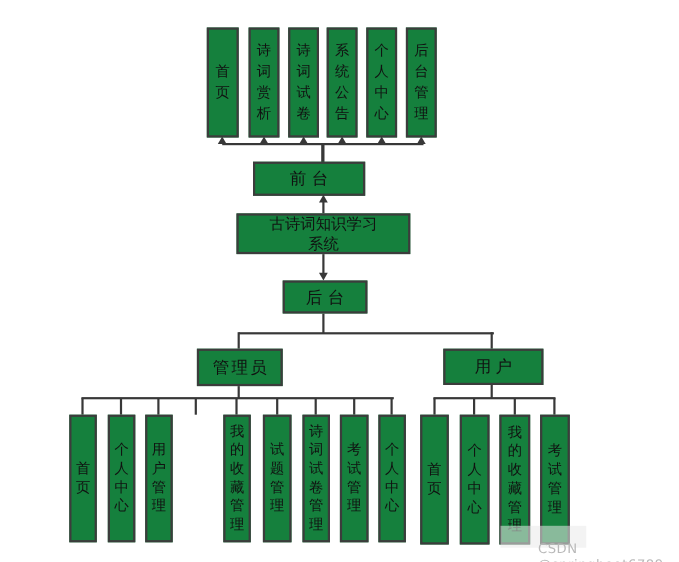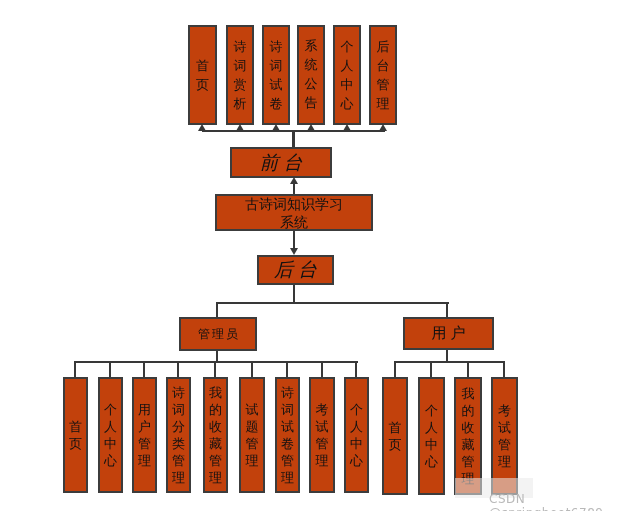--- a/index.html
+++ b/index.html
@@ -2,31 +2,31 @@
 <html><head>
 <meta charset="utf-8">
 <style>
   html,body{margin:0;padding:0;background:#ffffff;}
   #canvas{
     position:relative;width:617px;height:511px;background:#ffffff;
     font-family:"DejaVu Sans","Liberation Sans",sans-serif;
     color:#1a1a1a;overflow:hidden;
   }
   .box{
-    position:absolute;box-sizing:border-box;background:#c2410c;
+    position:absolute;box-sizing:border-box;background:#15803d;
     border:2px solid #3c3c3c;display:flex;align-items:center;justify-content:center;
     text-align:center;font-size:13px;color:#111111;z-index:2;
   }
   .vbox span{
     display:block;width:15px;word-break:break-all;line-height:19px;text-align:center;
   }
   .vbox-child span{
     display:block;width:15px;word-break:break-all;line-height:17px;text-align:center;
   }
-  .hbox{font-size:19px;letter-spacing:5px;text-indent:5px;font-style:italic;}
+  .hbox{font-size:15px;letter-spacing:5px;text-indent:5px;}
   .rootbox{font-size:14px;white-space:pre-line;line-height:18px;border-width:2px;}
   .line{position:absolute;background:#383838;z-index:1;}
   .arrow-up{position:absolute;width:0;height:0;z-index:3;
     border-left:4px solid transparent;border-right:4px solid transparent;
     border-bottom:7px solid #383838;}
   .arrow-down{position:absolute;width:0;height:0;z-index:3;
     border-left:4px solid transparent;border-right:4px solid transparent;
     border-top:7px solid #383838;}
   .wm-band{position:absolute;left:455px;top:478px;width:78px;height:20px;
     background:#e9e9e9;opacity:.55;z-index:4;}
@@ -84,21 +84,21 @@
 
   <div class="box hbox" style="left:257px;top:255px;width:77px;height:30px;">
     <span>后台</span>
   </div>
 
   <div class="line" style="left:293px;top:285px;width:2px;height:18px;"></div>
   <div class="line" style="left:217px;top:302px;width:232px;height:2px;"></div>
   <div class="line" style="left:216px;top:302px;width:2px;height:15px;"></div>
   <div class="line" style="left:446px;top:302px;width:2px;height:15px;"></div>
 
-  <div class="box" style="left:179px;top:317px;width:78px;height:34px;font-size:12px;letter-spacing:2px;text-indent:2px;">
+  <div class="box" style="left:179px;top:317px;width:78px;height:34px;font-size:15px;letter-spacing:2px;text-indent:2px;">
     <span>管理员</span>
   </div>
 
   <div class="box" style="left:403px;top:317px;width:91px;height:33px;font-size:15px;letter-spacing:4px;text-indent:4px;">
     <span>用户</span>
   </div>
 
   <div class="line" style="left:216px;top:351px;width:2px;height:11px;"></div>
   <div class="line" style="left:74px;top:361px;width:284px;height:2px;"></div>
   <div class="line" style="left:74px;top:362px;width:2px;height:15px;"></div>
@@ -112,23 +112,20 @@
   <div class="line" style="left:355px;top:362px;width:2px;height:15px;"></div>
 
   <div class="box vbox-child" style="left:63px;top:377px;width:25px;height:116px;">
     <span>首页</span>
   </div>
   <div class="box vbox-child" style="left:98px;top:377px;width:25px;height:116px;">
     <span>个人中心</span>
   </div>
   <div class="box vbox-child" style="left:132px;top:377px;width:25px;height:116px;">
     <span>用户管理</span>
-  </div>
-  <div class="box vbox-child" style="left:166px;top:377px;width:25px;height:116px;">
-    <span>诗词分类管理</span>
   </div>
   <div class="box vbox-child" style="left:203px;top:377px;width:25px;height:116px;">
     <span>我的收藏管理</span>
   </div>
   <div class="box vbox-child" style="left:239px;top:377px;width:26px;height:116px;">
     <span>试题管理</span>
   </div>
   <div class="box vbox-child" style="left:275px;top:377px;width:25px;height:116px;">
     <span>诗词试卷管理</span>
   </div>

